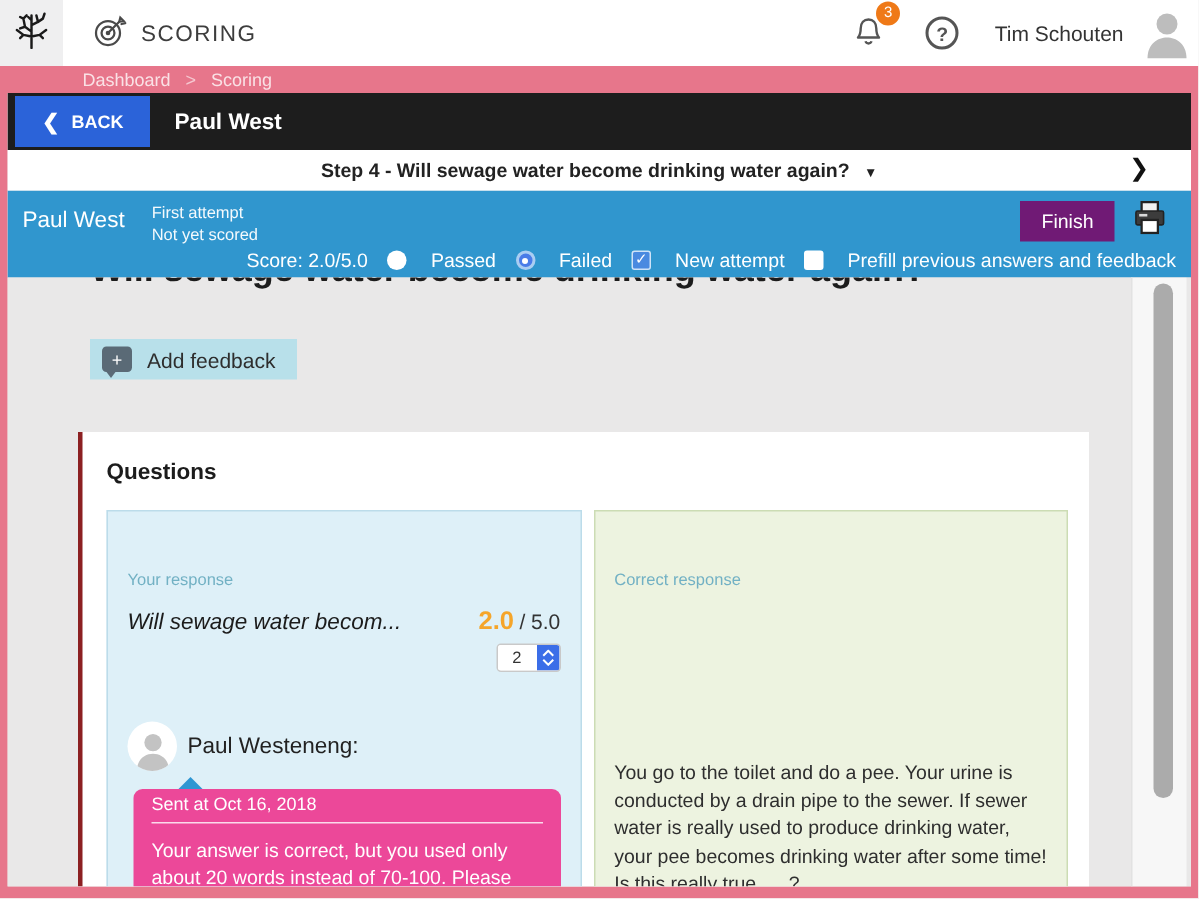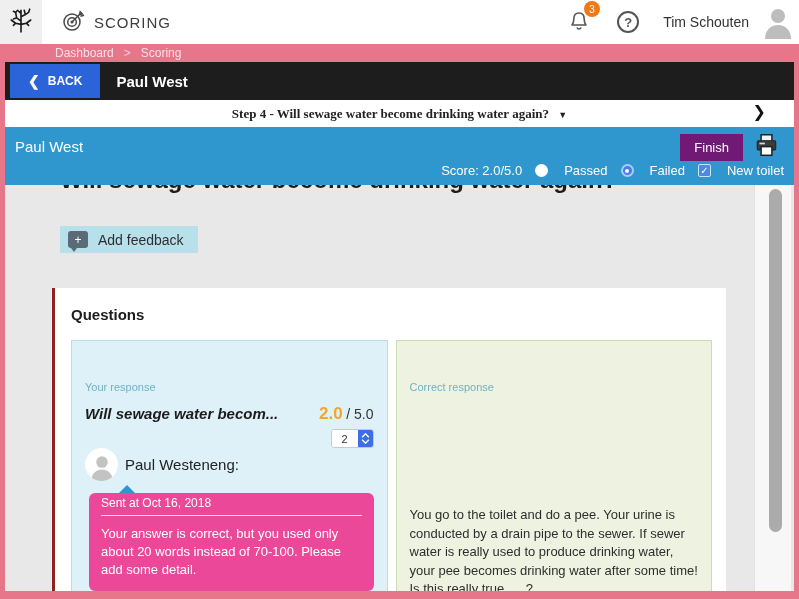--- a/index.html
+++ b/index.html
@@ -28,21 +28,21 @@
   .frame-inner { width:100%; height:100%; display:flex; flex-direction:column; overflow:hidden; background:#e9e8e8; }
 
   
   .titlebar { height:38px; background:#1d1d1d; display:flex; align-items:center; flex:none; }
   .back-btn { margin:2px 0 2px 5px; height:34px; background:#2b63d9; color:#fff; display:flex; align-items:center; gap:8px; padding:0 18px; font-size:12px; font-weight:bold; border:none; cursor:pointer; }
   .back-chevron { font-size:14px; }
   .titlebar-name { color:#fff; font-size:15px; font-weight:bold; margin-left:16px; }
 
   
   .stepbar { height:27px; background:#fff; flex:none; position:relative; display:flex; align-items:center; justify-content:center; }
-  .step-label { font-size:13px; font-weight:bold; color:#222; cursor:pointer;font-family:Liberation Serif, serif; }
+  .step-label { font-size:13px; font-weight:bold; color:#222; cursor:pointer; }
   .step-caret { font-size:9px; margin-left:6px; color:#222; }
   .step-next { position:absolute; right:28px; top:2px; font-size:16px; font-weight:bold; color:#111; cursor:pointer; }
 
   
   .scorebar { height:58px; background:#3096ce; flex:none; color:#fff; }
   .scorebar-row1 { display:flex; align-items:flex-start; padding:7px 14px 0 10px; }
   .sb-name { font-size:15px; padding-top:4px; }
   .sb-attempt { margin-left:18px; font-size:11px; line-height:15px; padding-top:1px; color:rgba(255,255,255,0.95); }
   .sb-spacer { flex:1; }
   .finish-btn { background:#701a75; color:#fff; border:none; font-size:13px; padding:6px 14px; cursor:pointer; margin-right:10px; }
@@ -65,30 +65,30 @@
 
   .card { position:absolute; left:47px; top:103px; width:674px; bottom:-10px; background:#fff; border-left:3px solid #8c2022; padding:18px 14px 0 16px; }
   .card h2 { font-size:15px; font-weight:bold; color:#1c1c1c; margin-bottom:17px; }
   .panels { display:flex; gap:8px; }
   .panel { flex:1; min-height:280px; padding:8px 13px; font-size:13px; }
   .panel-label { font-size:11px; color:#72b1c4;margin-top:32px; }
   .panel-your { background:#def0f8; border:1px solid #bcdcea; }
   .panel-correct { background:#edf3e0; border:1px solid #ccdcb4; }
 
   .q-row { display:flex; align-items:baseline; justify-content:space-between; margin-top:11px; }
-  .q-title { font-size:15px; font-weight:bold; font-style:italic; color:#1c1c1c; }
+  .q-title { font-size:15px; font-weight:normal; font-style:italic; color:#1c1c1c; }
   .q-score { white-space:nowrap; }
   .score-val { color:#f5a52a; font-size:17px; font-weight:bold; }
   .score-max { color:#333; font-size:14px; }
   .stepper-row { display:flex; justify-content:flex-end; margin-top:5px; }
   .stepper { display:flex; border:1px solid #c9c9c9; border-radius:3px; overflow:hidden; background:#fff; }
   .stepper input { width:26px; height:17px; border:none; text-align:center; font-size:11px; color:#333; font-family:"Liberation Sans",sans-serif; }
   .spin { width:15px; height:17px; background:#3b6ee8; display:flex; flex-direction:column; align-items:center; justify-content:center; gap:1px; cursor:pointer; }
 
-  .commenter { display:flex; align-items:center; gap:7px; }
+  .commenter { display:flex; align-items:center; gap:7px; margin-top:33px; }
   .avatar-circle { width:33px; height:33px; border-radius:50%; background:#fff; overflow:hidden; display:flex; align-items:flex-end; justify-content:center; }
   .commenter-name { font-size:15px; color:#222; }
 
   .bubble { position:relative; background:#ec4899; border-radius:6px; margin:12px 0 0 4px; padding:3px 12px 12px 12px; color:#fff; }
   .bubble::before { content:""; position:absolute; top:-8px; left:30px; border-left:8px solid transparent; border-right:8px solid transparent; border-bottom:8px solid #2e96d2; }
   .bubble-sent { font-size:12px; padding-bottom:5px; border-bottom:1px solid rgba(255,255,255,0.8); margin-bottom:9px; }
   .bubble-text { font-size:13px; line-height:18px; }
 
   .correct-text { margin-top:113px; font-size:13px; line-height:18.5px; color:#2e2e2e; white-space:pre-line; }
 
@@ -164,20 +164,24 @@
         <span class="step-label">
           <span>Step 4 - Will sewage water become drinking water again?</span>
           <span class="step-caret">▼</span>
         </span>
         <span class="step-next">❯</span>
       </div>
 
       <div class="scorebar">
         <div class="scorebar-row1">
           <span class="sb-name">Paul West</span>
+          <span class="sb-attempt">
+            <span>First attempt</span><br>
+            <span>Not yet scored</span>
+          </span>
           <span class="sb-spacer"></span>
           <button class="finish-btn">Finish</button>
           <span class="printer-btn">
             <svg width="27" height="26" viewBox="0 0 24 24">
               <path d="M7 8 V2.5 H17 V8" fill="#f2f2f2" stroke="#222" stroke-width="1.4"></path>
               <rect x="3.5" y="8" width="17" height="8.5" rx="1" fill="#3c3c3c" stroke="#222" stroke-width="1"></rect>
               <rect x="7" y="13.5" width="10" height="8" fill="#fff" stroke="#222" stroke-width="1.4"></rect>
               <rect x="5.5" y="9.8" width="5" height="1.6" fill="#d9d9d9"></rect>
             </svg>
           </span>
@@ -187,21 +191,25 @@
           <span class="opt">
             <span class="radio"></span>
             <span>Passed</span>
           </span>
           <span class="opt">
             <span class="radio selected"></span>
             <span>Failed</span>
           </span>
           <span class="opt">
             <span class="checkbox checked">✓</span>
-            <span>New toilet</span>
+            <span>New attempt</span>
+          </span>
+          <span class="opt">
+            <span class="checkbox"></span>
+            <span>Prefill previous answers and feedback</span>
           </span>
         </div>
       </div>
 
       <div class="content">
 
         <div class="heading-clip">
           <h1>Will sewage water become drinking water again?</h1>
         </div>
 

